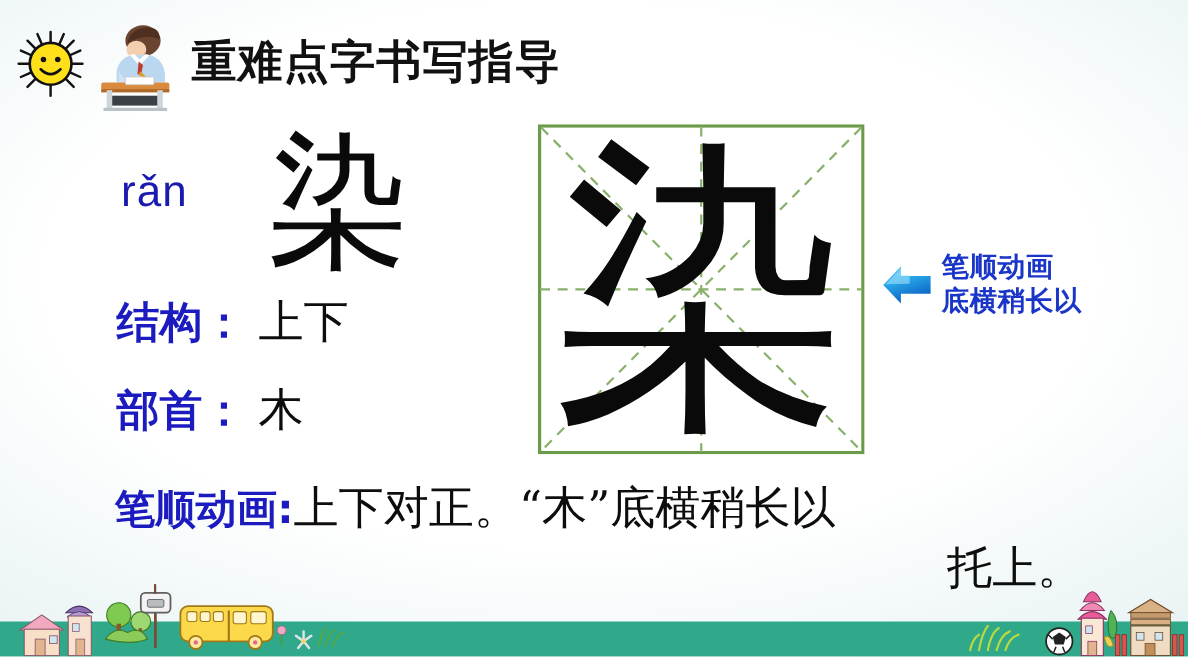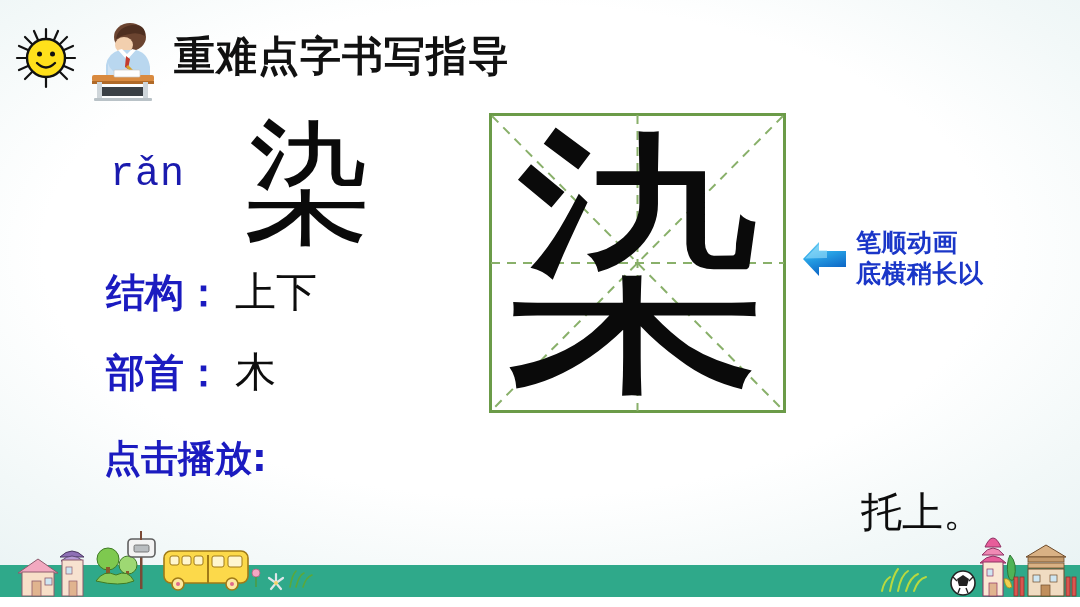--- a/index.html
+++ b/index.html
@@ -41,21 +41,21 @@
     white-space: nowrap;
     line-height: 1;
     padding-bottom: 4px;
   }
 
   
   .pinyin {
     position: absolute;
     left: 110px;
     top: 152px;
-    font-family: Liberation Mono, monospace;
+    font-family: Liberation Sans, sans-serif;
     font-size: 40px;
     color: #1a1aae;
     letter-spacing: 1px;
   }
   .big-char {
     position: absolute;
     left: 243px;
     top: 118px;
     font-family: "DejaVu Serif", "Liberation Serif", serif;
     font-size: 130px;
@@ -249,21 +249,22 @@
     <span class="info-value">木</span>
   </div>
 
   <div class="info-row structure">
     <span class="info-label">结构：</span>
     <span class="info-value">上下</span>
   </div>
 
   <div class="guidance">
     <div class="guidance-line1">
-      <span class="guidance-label">点击播放:</span>
+      <span class="guidance-label">笔顺动画:</span>
+      <span class="guidance-text">上下对正。“木”底横稍长以</span>
     </div>
     <div class="guidance-line2">托上。</div>
   </div>
 
   <div class="grid-box">
     <svg width="297" height="300" viewBox="0 0 297 300">
       <rect x="1.5" y="1.5" width="294" height="297" fill="#ffffff" stroke="#6b9b48" stroke-width="3"></rect>
       <g stroke="#89b06a" stroke-width="2" stroke-dasharray="9 7">
         <line x1="148.5" y1="2" x2="148.5" y2="298"></line>
         <line x1="2" y1="150" x2="295" y2="150"></line>

